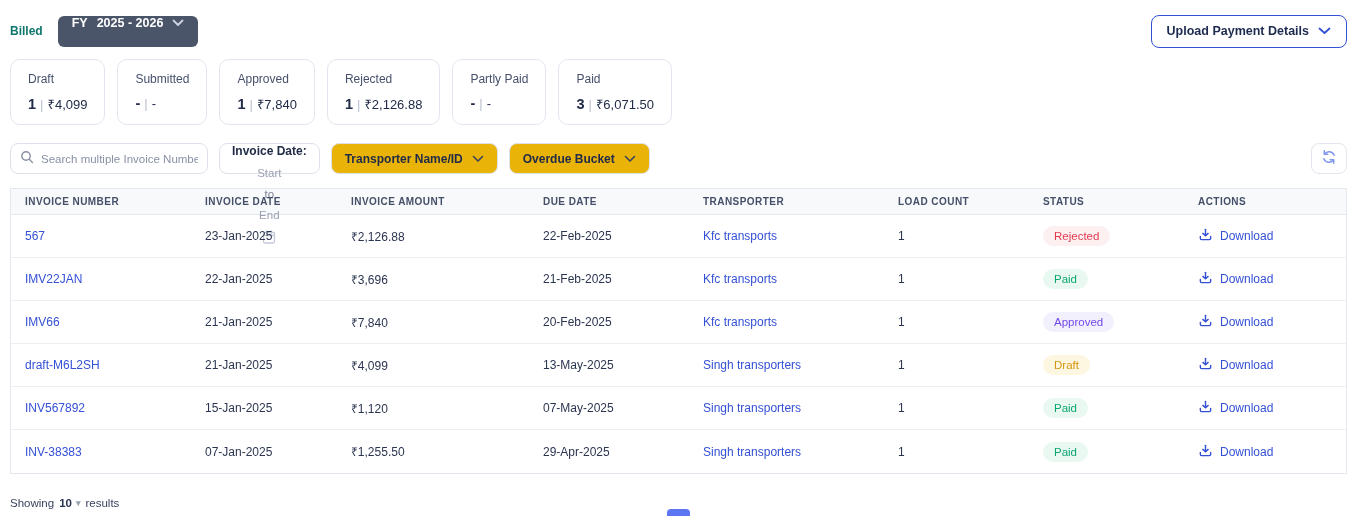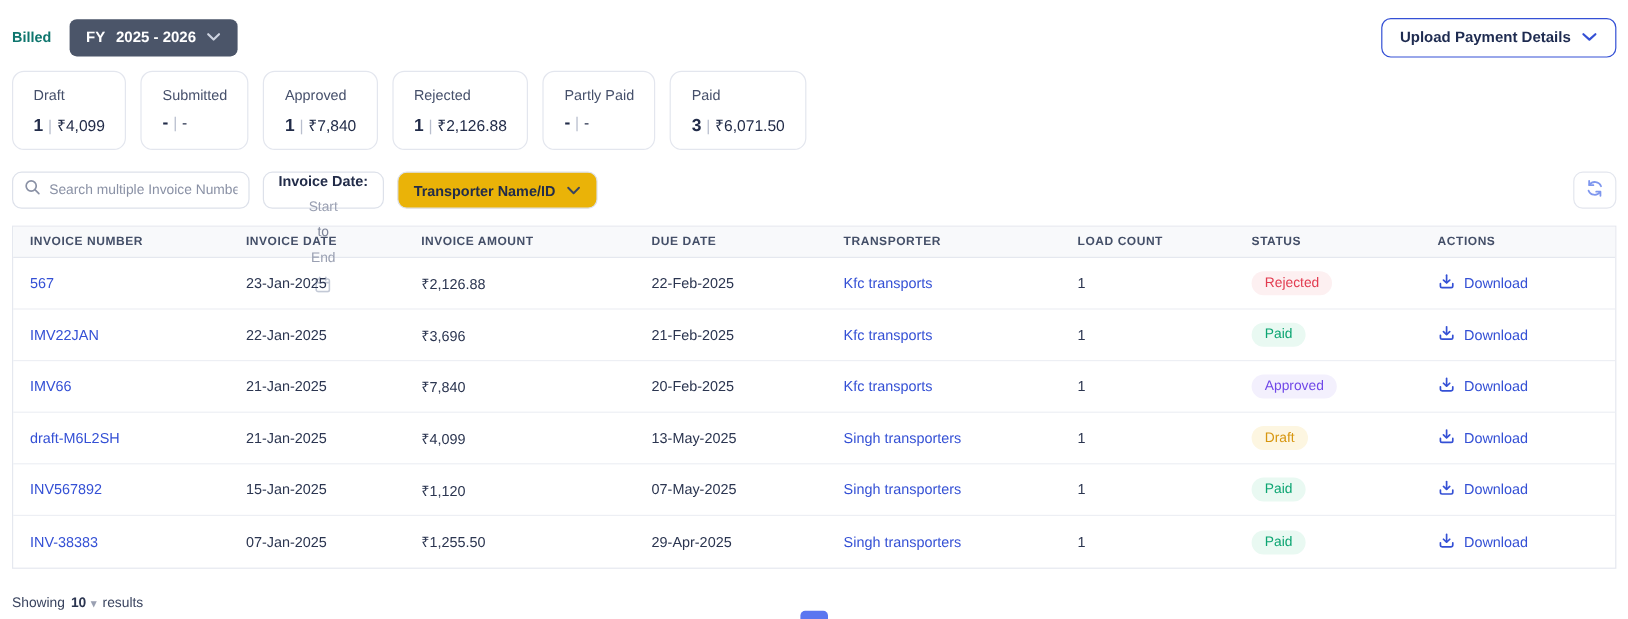--- a/index.html
+++ b/index.html
@@ -11,21 +11,21 @@
     overflow: hidden;
   }
   .page { padding: 0 10px; width: 1357px; }
 
   
   .top-bar { display:flex; align-items:center; justify-content:space-between; padding-top:15px; height:47px; }
   .top-left { display:flex; align-items:center; gap:15px; }
   .page-title { font-size:12px; font-weight:700; color:#0f766e; }
   .fy-pill {
     background:#4b5569; color:#fff; border:none; border-radius:6px; height:31px;
-    display:flex; align-items:center; gap:9px; padding:0 14px; font-size:12.5px; cursor:pointer;
+    display:flex; align-items:flex-start; gap:9px; padding:0 14px; font-size:12.5px; cursor:pointer;
     font-family:"Liberation Sans", sans-serif;
   }
   .fy-pill .fy-key { font-weight:700; }
   .fy-pill .fy-val { font-weight:600; }
   .upload-btn {
     background:#fff; border:1px solid #3450d5; border-radius:8px; height:33px;
     display:flex; align-items:center; gap:9px; padding:0 15px; font-size:12.5px; font-weight:700;
     color:#1e2b50; cursor:pointer; font-family:"Liberation Sans", sans-serif;
   }
 
@@ -216,20 +216,28 @@
       </span>
     </div>
     <button class="dropdown-btn">
       <span>Transporter Name/ID</span>
       <span>
         <svg width="12" height="8" viewBox="0 0 12 8">
             <polyline points="1.5,1.5 6,6 10.5,1.5" fill="none" stroke="#3a445f" stroke-width="1.6" stroke-linecap="round" stroke-linejoin="round"></polyline>
           </svg>
       </span>
     </button>
+    <button class="dropdown-btn">
+      <span>Overdue Bucket</span>
+      <span>
+        <svg width="12" height="8" viewBox="0 0 12 8">
+            <polyline points="1.5,1.5 6,6 10.5,1.5" fill="none" stroke="#3a445f" stroke-width="1.6" stroke-linecap="round" stroke-linejoin="round"></polyline>
+          </svg>
+      </span>
+    </button>
     <button class="refresh-btn">
       <span>
         <svg width="16" height="16" viewBox="0 0 16 16">
           <path d="M13.2 6.2 A5.5 5.5 0 0 0 3.6 5.0" fill="none" stroke="#7f97ee" stroke-width="1.5" stroke-linecap="round"></path>
           <polyline points="3.3,1.8 3.3,5.3 6.8,5.3" fill="none" stroke="#7f97ee" stroke-width="1.5" stroke-linecap="round" stroke-linejoin="round"></polyline>
           <path d="M2.8 9.8 A5.5 5.5 0 0 0 12.4 11.0" fill="none" stroke="#7f97ee" stroke-width="1.5" stroke-linecap="round"></path>
           <polyline points="12.7,14.2 12.7,10.7 9.2,10.7" fill="none" stroke="#7f97ee" stroke-width="1.5" stroke-linecap="round" stroke-linejoin="round"></polyline>
         </svg>
       </span>
     </button>

